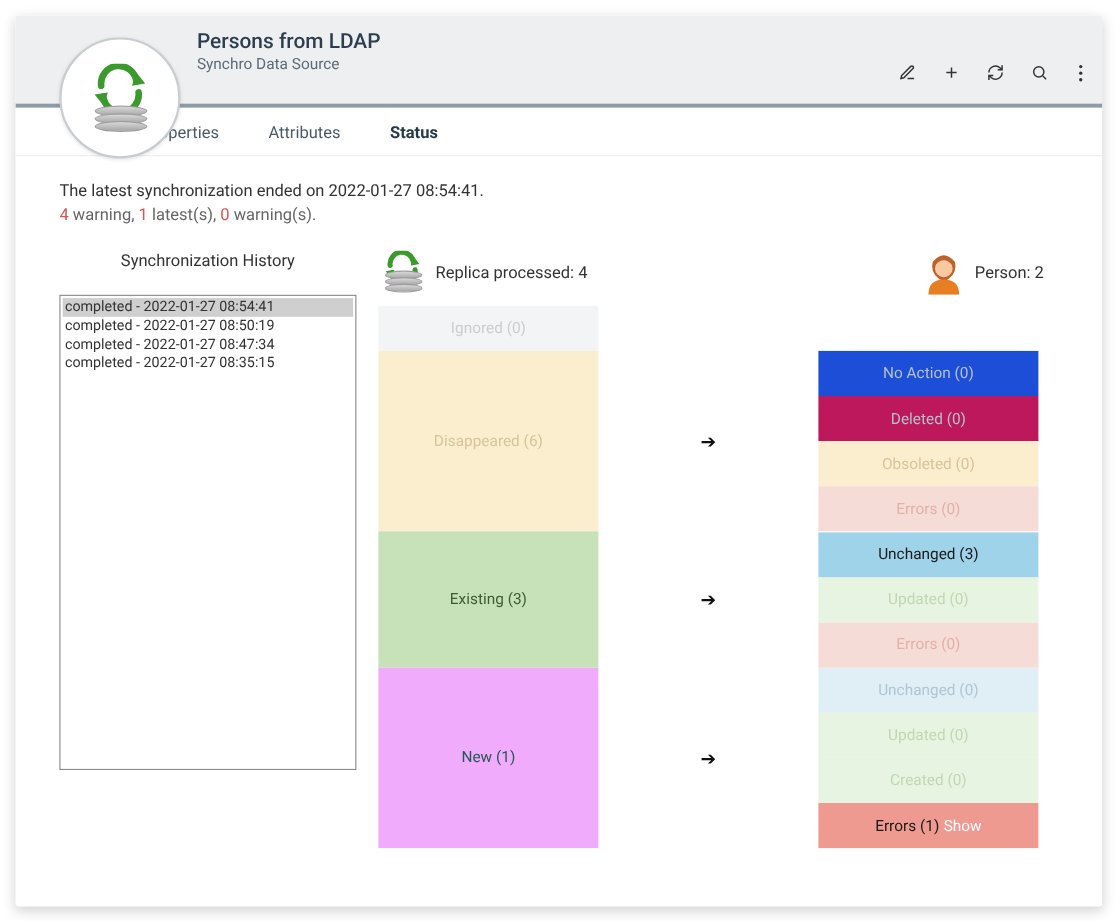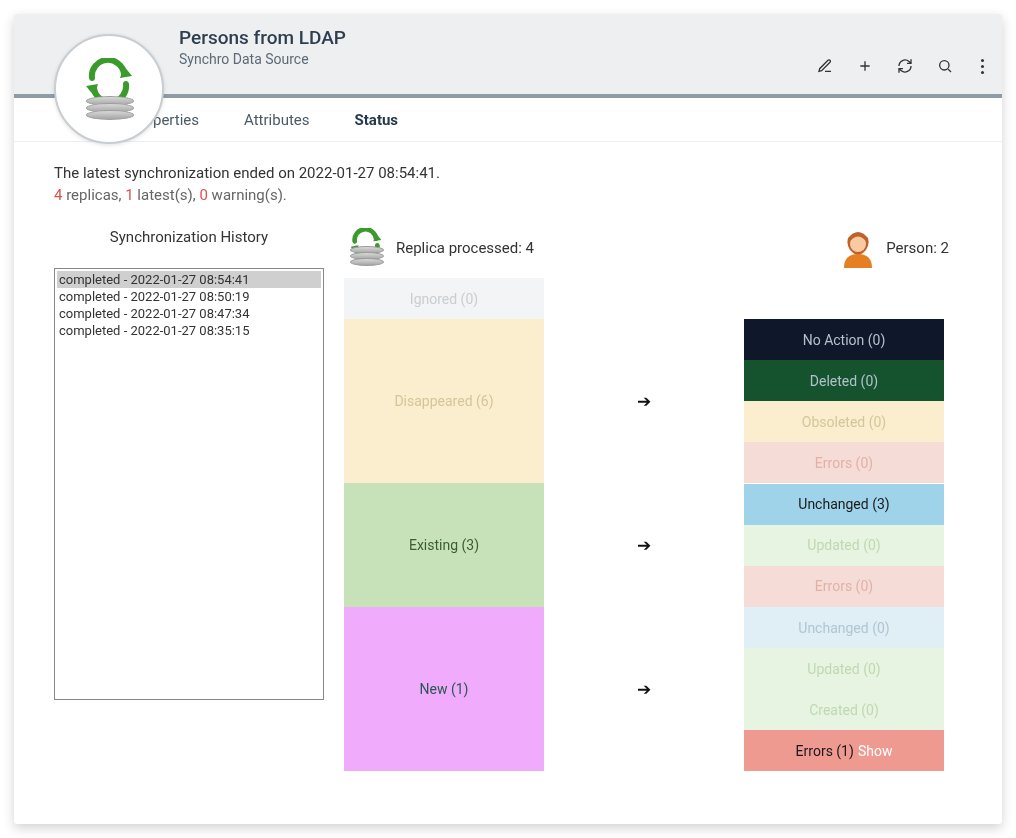--- a/index.html
+++ b/index.html
@@ -250,22 +250,22 @@
   .cell.h124 { height: 124px; }
   .cell.arrow { font-size: 17px; color: #111; }
   .sub { height: 41px; display:flex; align-items:center; justify-content:center; width:100%; box-sizing:border-box; }
 
   
   .c-ignored  { background:#f2f4f5; color:#c9ced2; }
   .c-disapp   { background:#faeecf; color:#d6c59a; }
   .c-exist    { background:#c7e2b8; color:#3d5d30; }
   .c-new      { background:#f0abfc; color:#2a5753; }
 
-  .c-noaction { background:#0f172a; color:#b3c1cb; }
-  .c-deleted  { background:#14532d; color:#b3c1cb; }
+  .c-noaction { background:#1d4ed8; color:#b3c1cb; }
+  .c-deleted  { background:#be185d; color:#b3c1cb; }
   .c-obsolete { background:#faeecf; color:#d6c59a; }
   .c-errsoft  { background:#f6dcd7; color:#e1b1a8; }
   .c-unchactive { background:#9fd3e9; color:#1a1a1a; }
   .c-updated  { background:#e8f4e2; color:#bfd8b2; }
   .c-errsoft2 { background:#f6dcd7; color:#e1b1a8; }
   .c-unch2    { background:#e0eef5; color:#b0c6d3; }
   .c-upd2     { background:#e8f4e2; color:#bfd8b2; }
   .c-created  { background:#e8f4e2; color:#bfd8b2; }
   .c-erractive{ background:#ee9a91; color:#1a1a1a; }
   .show-link  { color:#fff; cursor:pointer; margin-left:4px; }
@@ -329,21 +329,21 @@
           <div class="disk"></div>
           <div class="disk"></div>
           <div class="disk"></div>
         </div>
       </div>
     </div>
 
     <div class="content">
       <div class="summary-line">The latest synchronization ended on 2022-01-27 08:54:41.</div>
       <div class="counts-line">
-        <span class="num">4</span><span> replicas, </span><span class="num">1</span><span> latest(s), </span><span class="num">0</span><span> warning(s).</span>
+        <span class="num">4</span><span> warning, </span><span class="num">1</span><span> latest(s), </span><span class="num">0</span><span> warning(s).</span>
       </div>
 
       <div class="body-grid">
 
         <div class="history-col">
           <div class="history-title">Synchronization History</div>
           <div class="history-box">
             <div class="history-item selected">completed - 2022-01-27 08:54:41</div>
             <div class="history-item">completed - 2022-01-27 08:50:19</div>
             <div class="history-item">completed - 2022-01-27 08:47:34</div>

